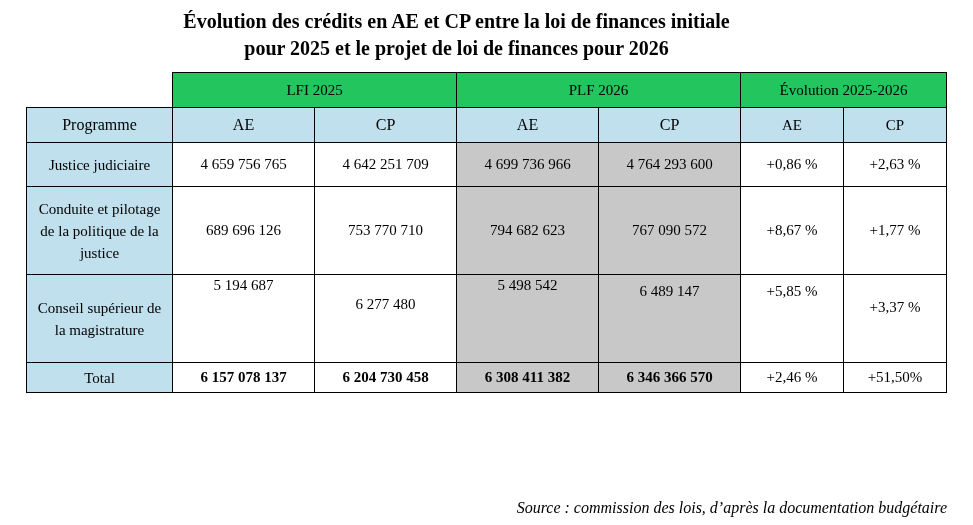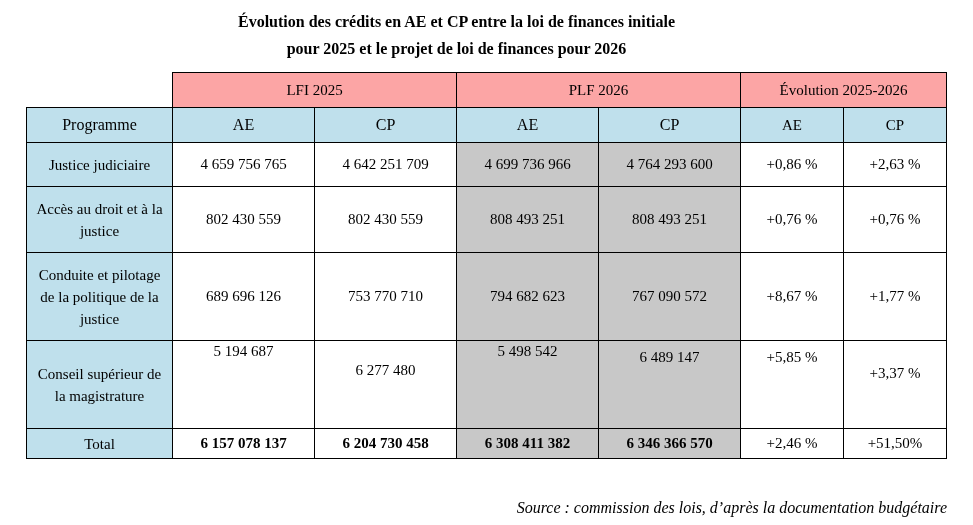--- a/index.html
+++ b/index.html
@@ -16,21 +16,21 @@
   }
   .page {
     position: relative;
     width: 973px;
     height: 525px;
     box-sizing: border-box;
   }
   .title {
     text-align: center;
     font-weight: bold;
-    font-size: 16px;
+    font-size: 20px;
     line-height: 27px;
     padding-top: 8px;
     padding-right: 60px;
   }
   .table-wrap {
     position: absolute;
     left: 26px;
     top: 72px;
     width: 920px;
   }
@@ -46,21 +46,21 @@
     vertical-align: middle;
     text-align: center;
     font-weight: normal;
   }
   
   col.c-prog { width: 146px; }
   col.c-num  { width: 142px; }
   col.c-evo  { width: 103px; }
 
   .hdr-group {
-    background: #fca5a5;
+    background: #22c55e;
     font-weight: bold;
     font-size: 16px;
     height: 30px;
   }
   .hdr-sub {
     background: #bfe0ec;
     font-weight: bold;
     font-size: 16px;
     height: 30px;
   }
@@ -146,29 +146,20 @@
       <tbody>
         <tr style="height:44px;">
           <td class="rowlabel">Justice judiciaire</td>
           <td class="cell-lfi">4 659 756 765</td>
           <td class="cell-lfi">4 642 251 709</td>
           <td class="cell-plf">4 699 736 966</td>
           <td class="cell-plf">4 764 293 600</td>
           <td class="cell-evo">+0,86 %</td>
           <td class="cell-evo">+2,63 %</td>
         </tr>
-        <tr style="height:66px;">
-          <td class="rowlabel">Accès au droit et à la justice</td>
-          <td class="cell-lfi">802 430 559</td>
-          <td class="cell-lfi">802 430 559</td>
-          <td class="cell-plf">808 493 251</td>
-          <td class="cell-plf">808 493 251</td>
-          <td class="cell-evo">+0,76 %</td>
-          <td class="cell-evo">+0,76 %</td>
-        </tr>
         <tr style="height:88px;">
           <td class="rowlabel">Conduite et pilotage de la politique de la justice</td>
           <td class="cell-lfi">689 696 126</td>
           <td class="cell-lfi">753 770 710</td>
           <td class="cell-plf">794 682 623</td>
           <td class="cell-plf">767 090 572</td>
           <td class="cell-evo">+8,67 %</td>
           <td class="cell-evo">+1,77 %</td>
         </tr>
         <tr style="height:88px;">

